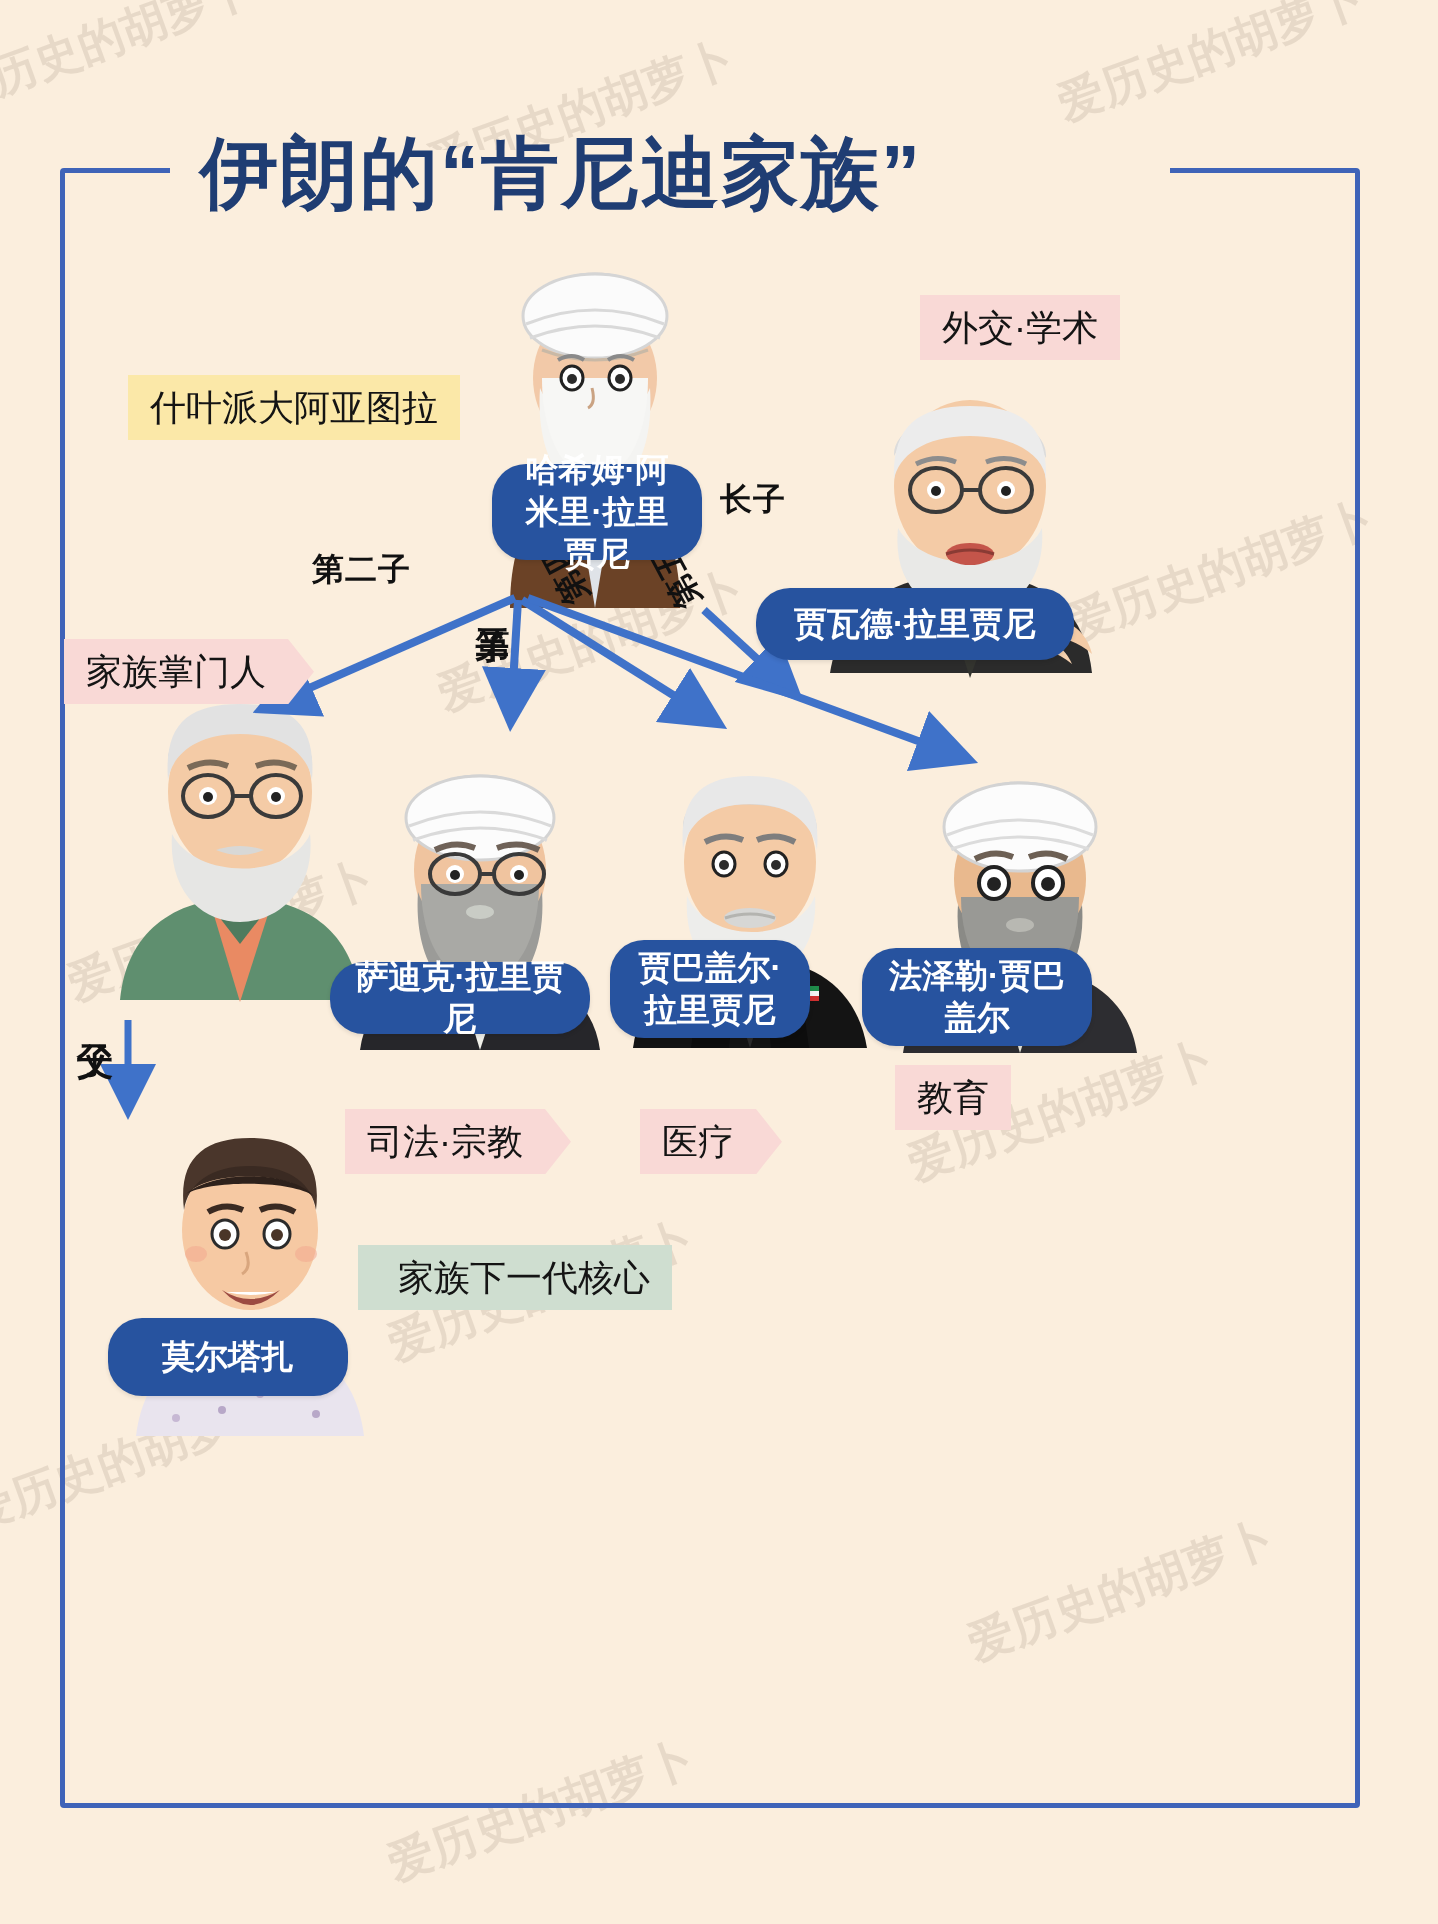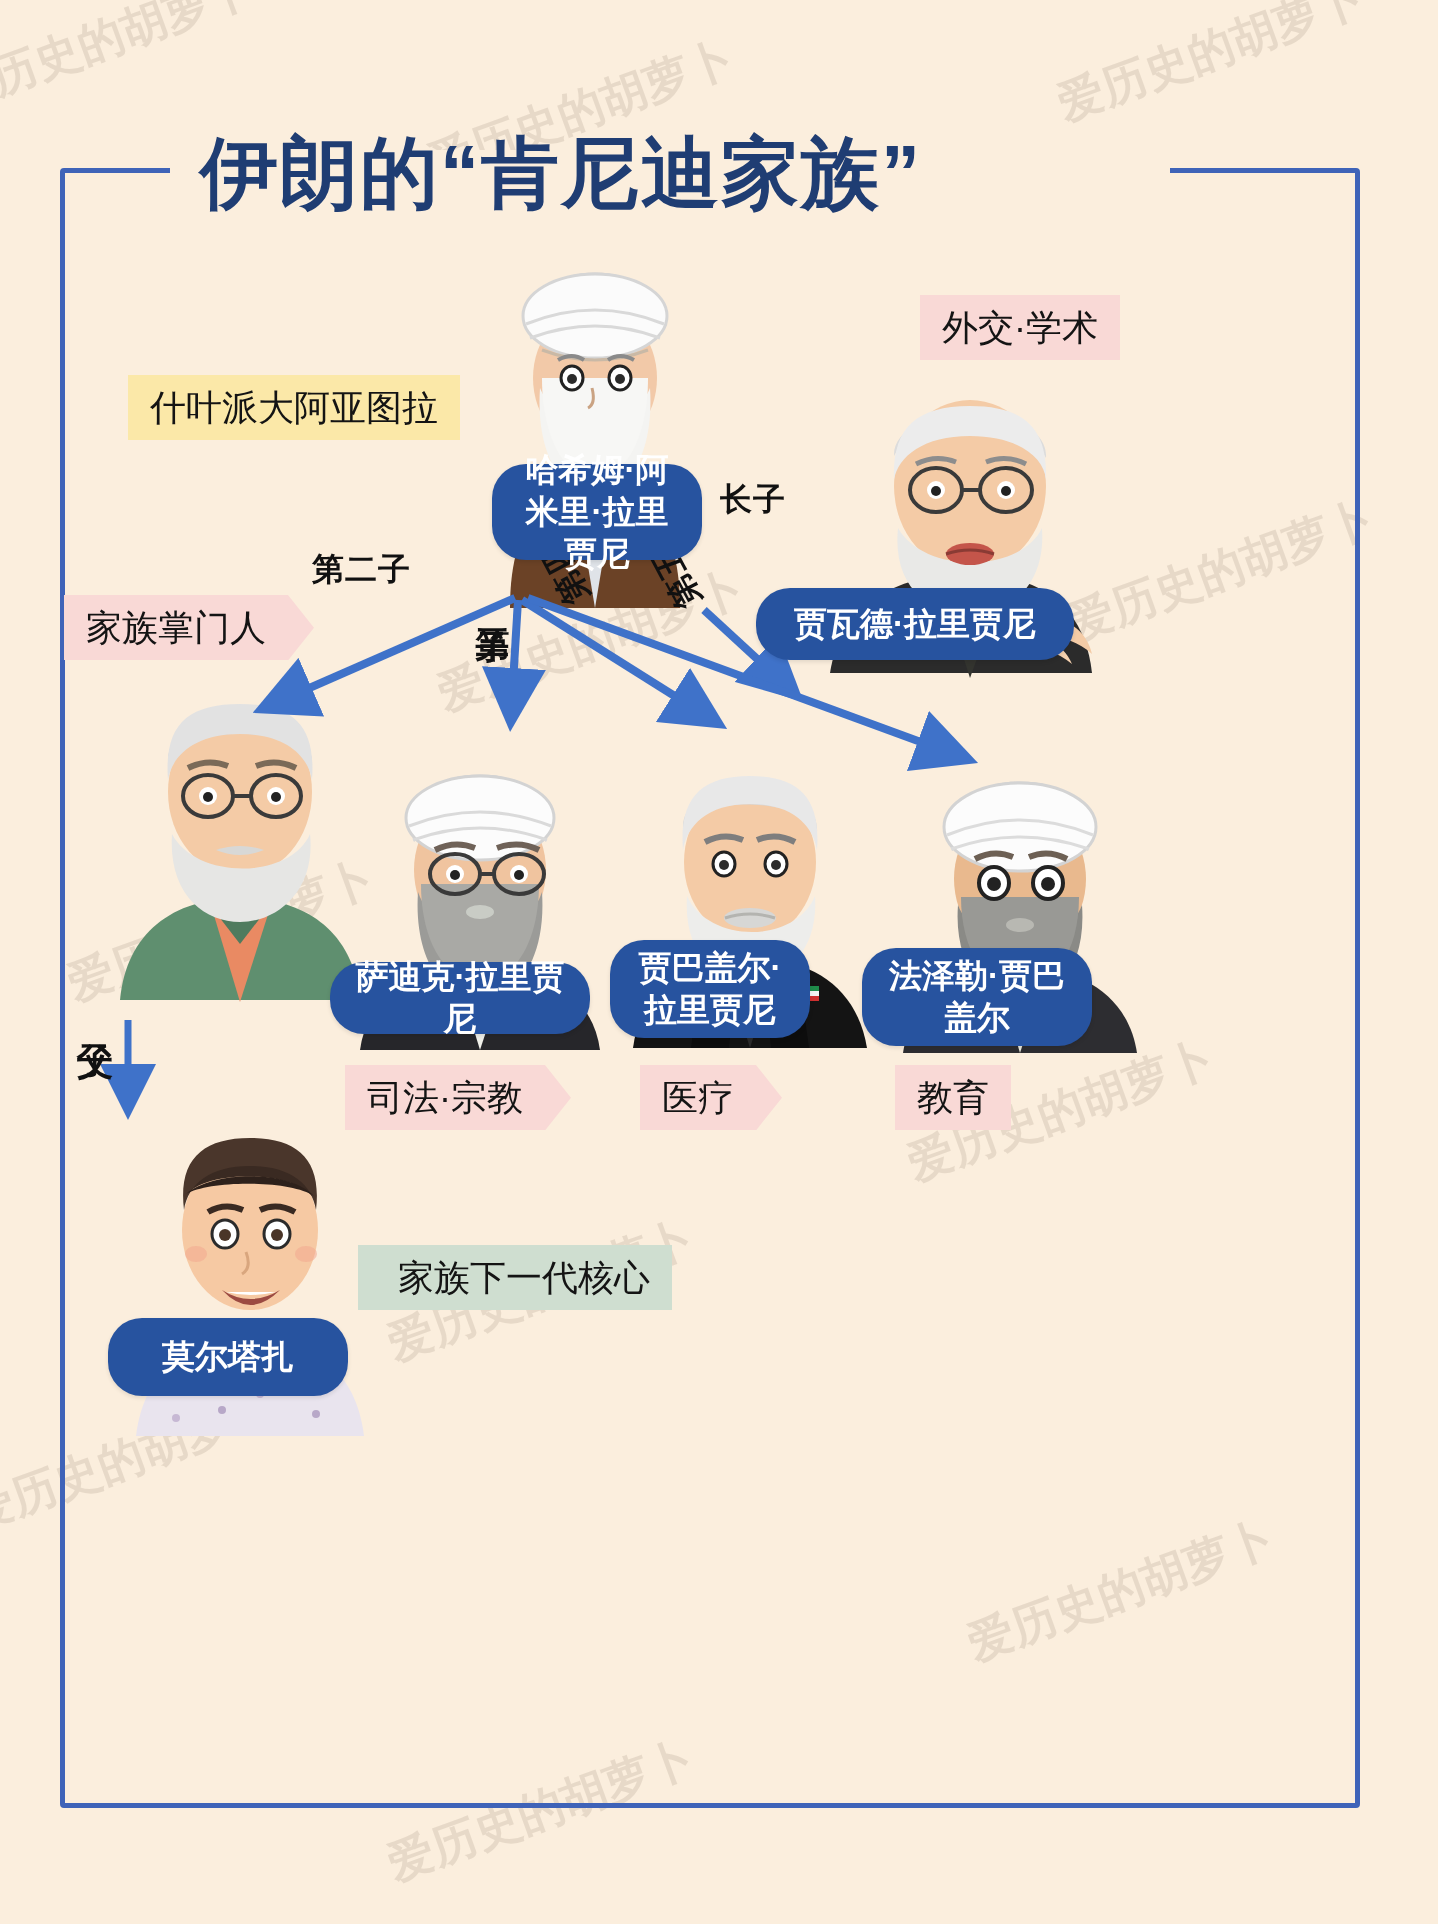--- a/index.html
+++ b/index.html
@@ -42,20 +42,21 @@
     position:absolute;
     font-size:36px;font-weight:normal;color:#141414;
     padding:12px 22px;white-space:nowrap;line-height:1.15;
   }
   .tag.yellow{background:#fbe8a8;}
   .tag.pink{background:#f9d9d6;}
   .tag.green{background:#cfded0;}
   .tag.arrow-r{
     clip-path:polygon(0 0, calc(100% - 26px) 0, 100% 50%, calc(100% - 26px) 100%, 0 100%);
     padding-right:48px;
+    margin-top:44px;
   }
 
   
   .pill{
     position:absolute;
     background:#27539f;color:#ffffff;
     border-radius:34px;
     font-size:33px;font-weight:bold;line-height:1.28;
     display:flex;align-items:center;justify-content:center;
     text-align:center;

